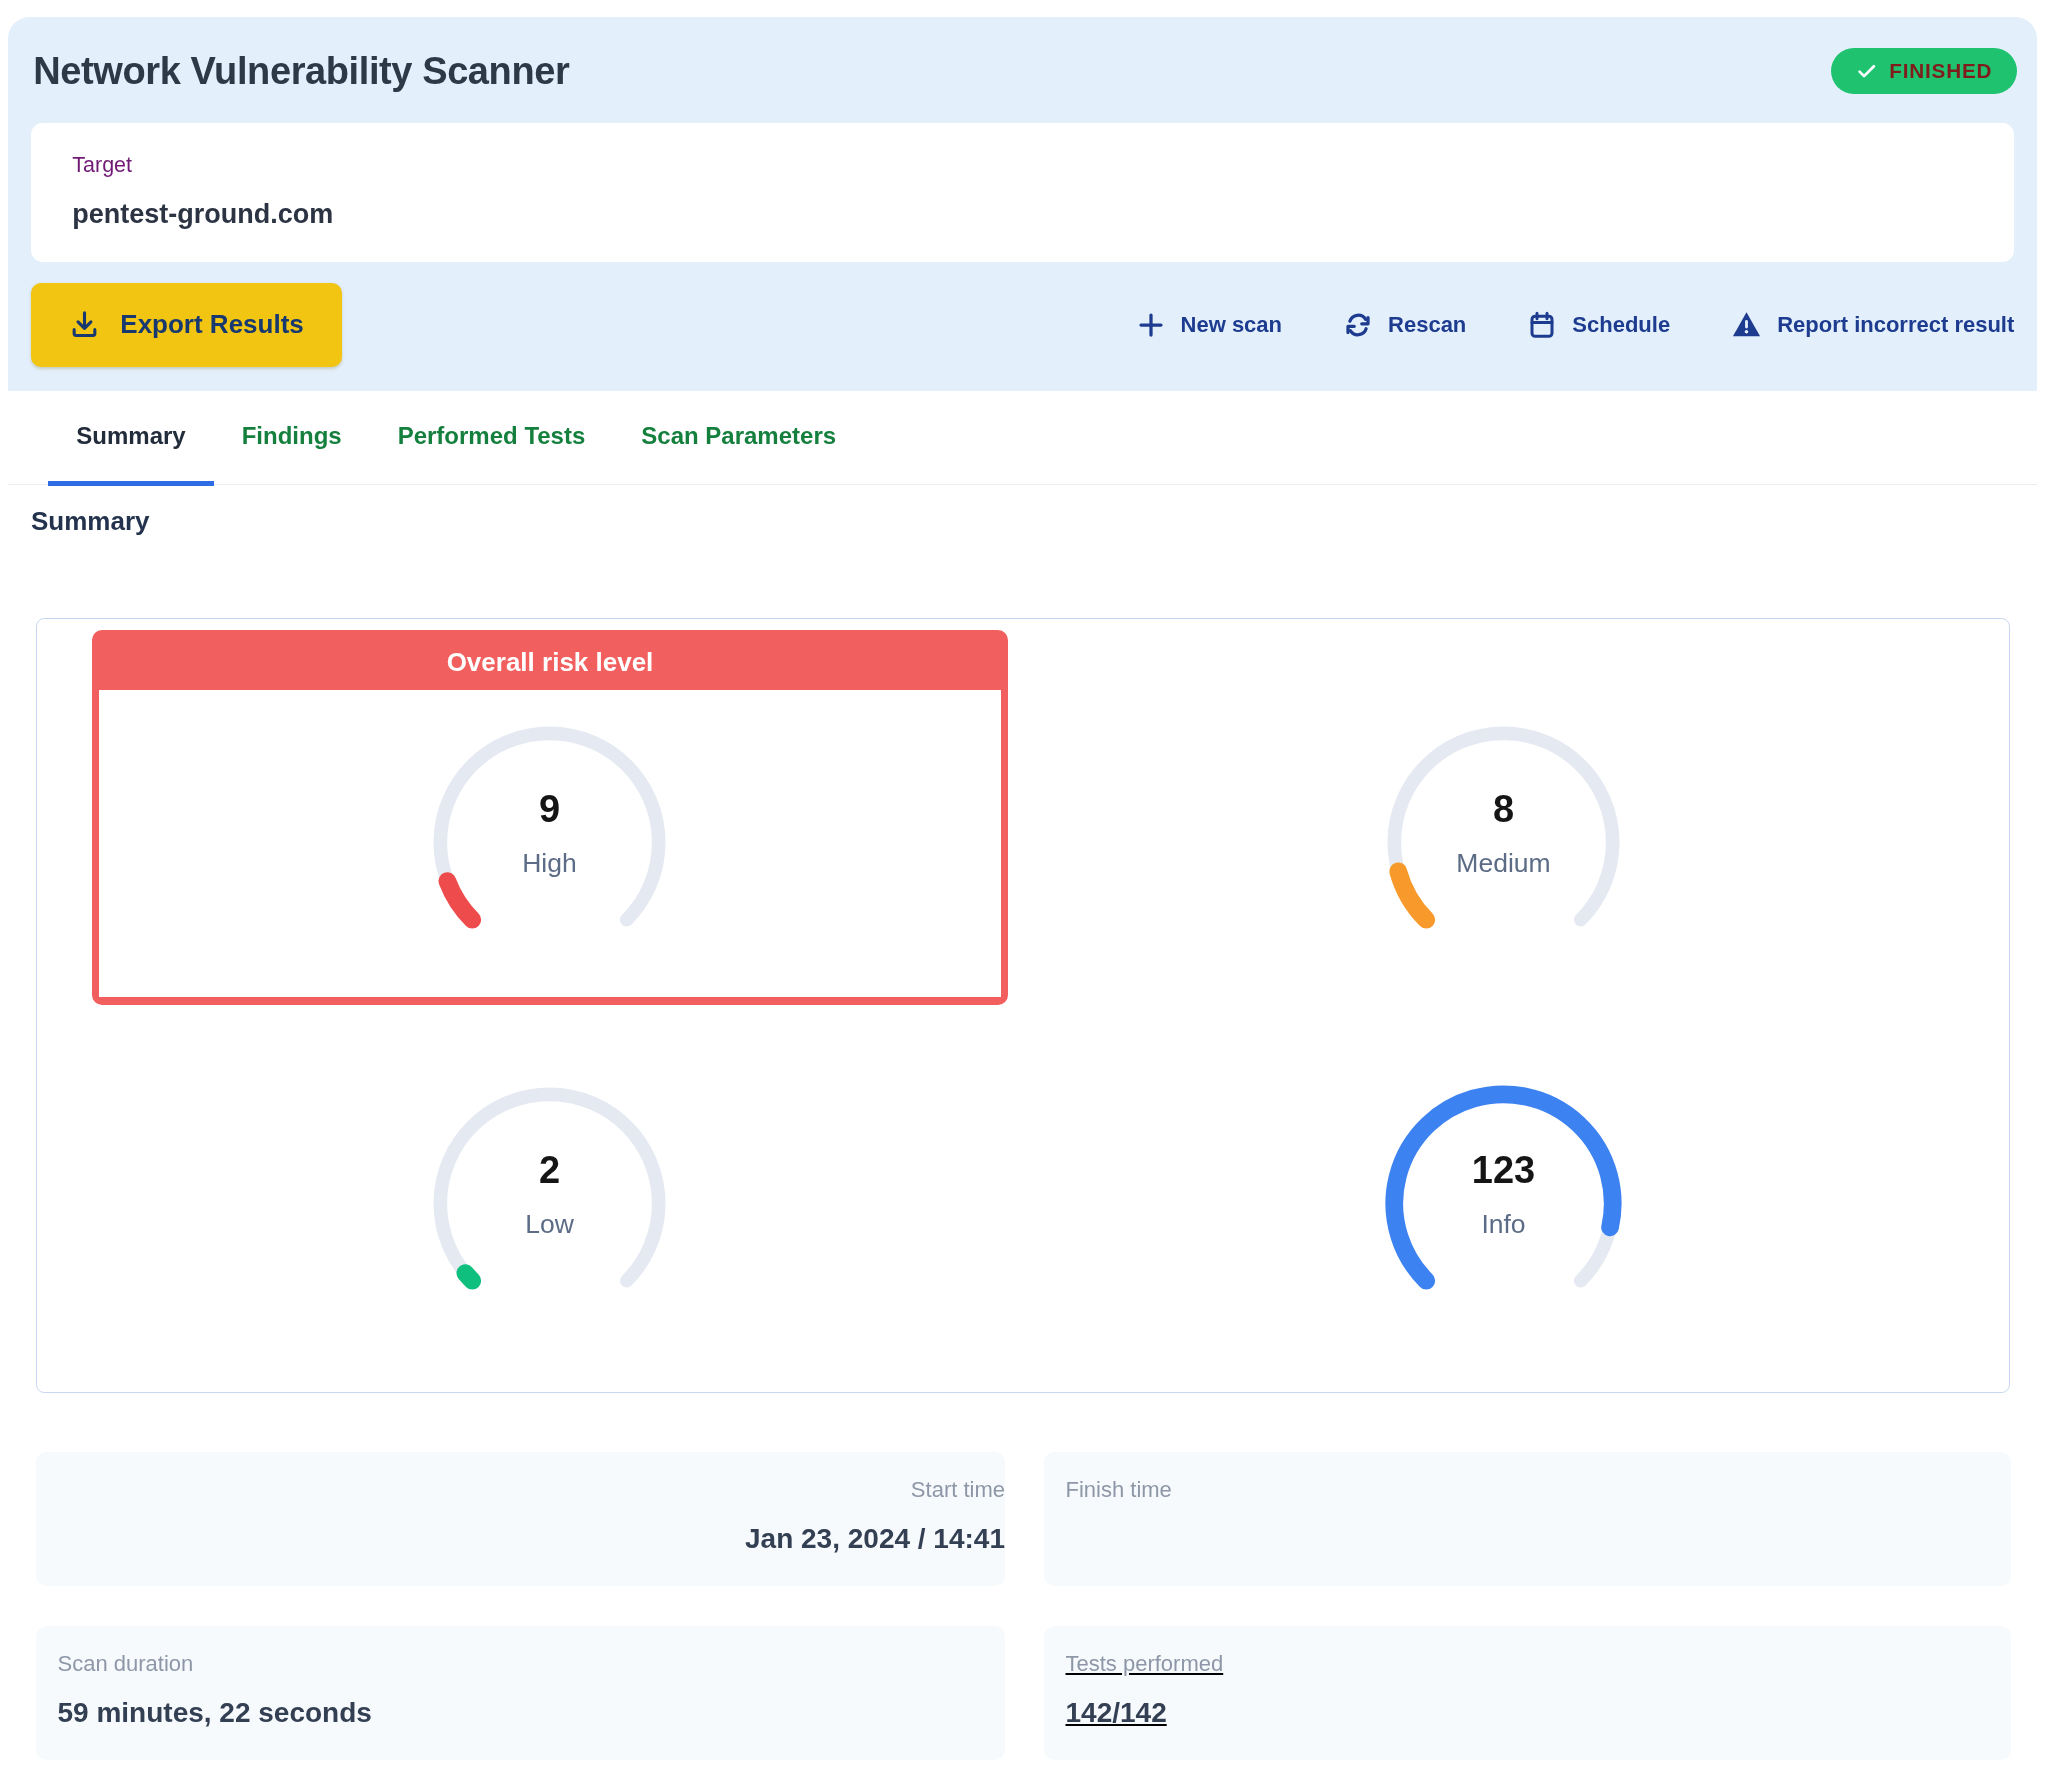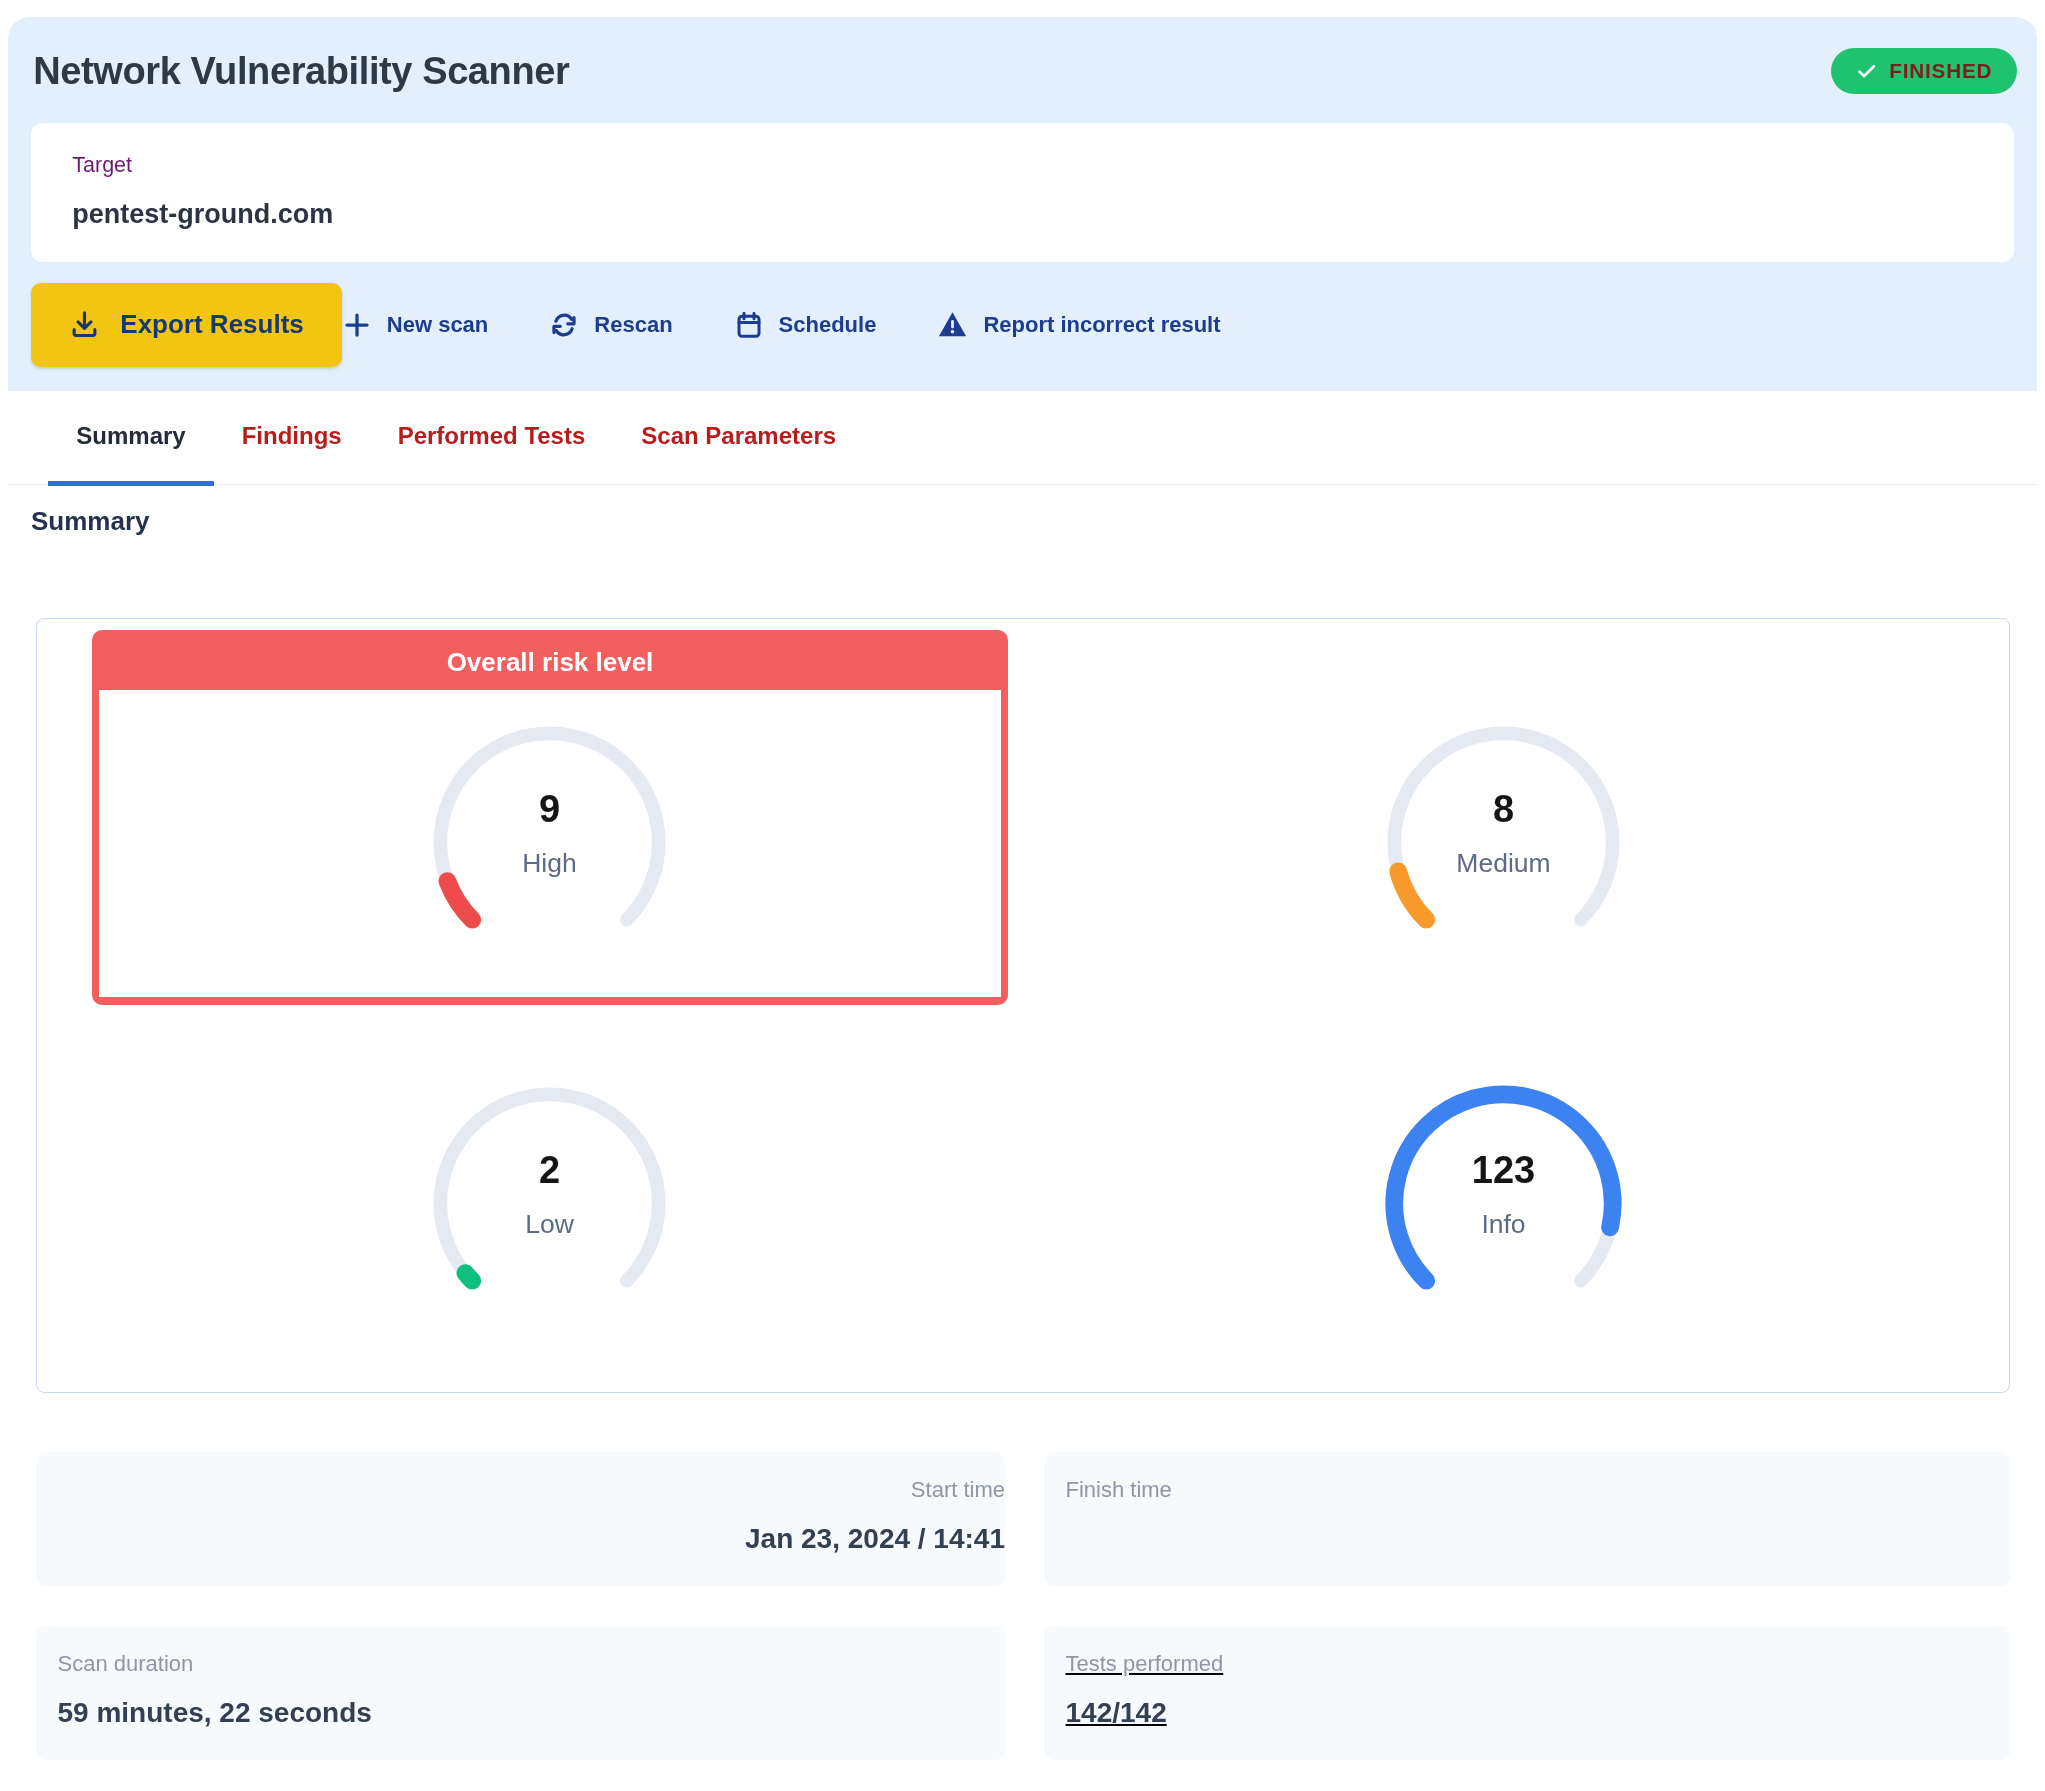--- a/index.html
+++ b/index.html
@@ -13,35 +13,35 @@
   .page-title { position:absolute; left:25px; top:33px; font-size:38px; font-weight:700;
                 color:#2e3948; letter-spacing:-0.4px; }
   .status-badge { position:absolute; right:20px; top:31px; height:46px; padding:0 25px;
                   background:#1fc36f; border-radius:826px; display:flex; align-items:center;
                   gap:11.6px; color:#7f1d1d; font-size:20.7px; font-weight:700; letter-spacing:0.8px; }
   .target-card { position:absolute; left:23px; top:106px; width:1983px; height:139px;
                  background:#fff; border-radius:11.6px; padding:30px 0 0 41px; }
   .target-label { font-size:21.5px; color:#701a75; }
   .target-value { margin-top:21.5px; font-size:27px; font-weight:700; color:#2c3443; }
   .export-row { position:absolute; left:23px; right:23px; top:266px; height:84px;
-                display:flex; justify-content:flex-start; align-items:center; }
+                display:flex; justify-content:space-between; align-items:center; }
   .export-btn { height:84px; padding:0 38px; background:#f2c513; border:none; border-radius:10px;
                 display:flex; align-items:center; gap:20px; font-family:inherit;
                 font-size:26px; font-weight:700; color:#17396f; cursor:pointer;
                 box-shadow:0 1.7px 3.3px rgba(120,100,0,0.25); }
   .actions { display:flex; align-items:center; gap:61px; }
   .action-link { display:flex; align-items:center; gap:15px; font-size:22px; font-weight:700;
                  color:#1e3c8f; cursor:pointer; }
   .action-link svg { flex:0 0 auto; }
 
   
   .tabbar { position:absolute; left:8.3px; top:391px; width:2029px; height:94px; background:#fff;
             border-bottom:1.7px solid #e9ecf1; display:flex; align-items:stretch; padding-left:40px; }
   .tab { padding:0 28px; display:flex; align-items:center; font-size:24px; font-weight:700;
-         color:#b91c1c; cursor:pointer; border-bottom:5px solid transparent; margin-bottom:-1.7px; }
+         color:#15803d; cursor:pointer; border-bottom:5px solid transparent; margin-bottom:-1.7px; }
   .tab.active { color:#222c3a; border-bottom-color:#2e6be5; }
 
   
   .section-title { position:absolute; left:31px; top:506px; font-size:26px; font-weight:700; color:#24334d; }
 
   .big-card { position:absolute; left:36px; top:618px; width:1974px; height:775px;
               background:#fff; border:1.7px solid #c7d6f0; border-radius:8.3px; }
 
   .risk-box { position:absolute; left:55px; top:10.7px; width:916px; height:375px;
               background:#f25f5f; border-radius:10px; padding:7.4px; }

